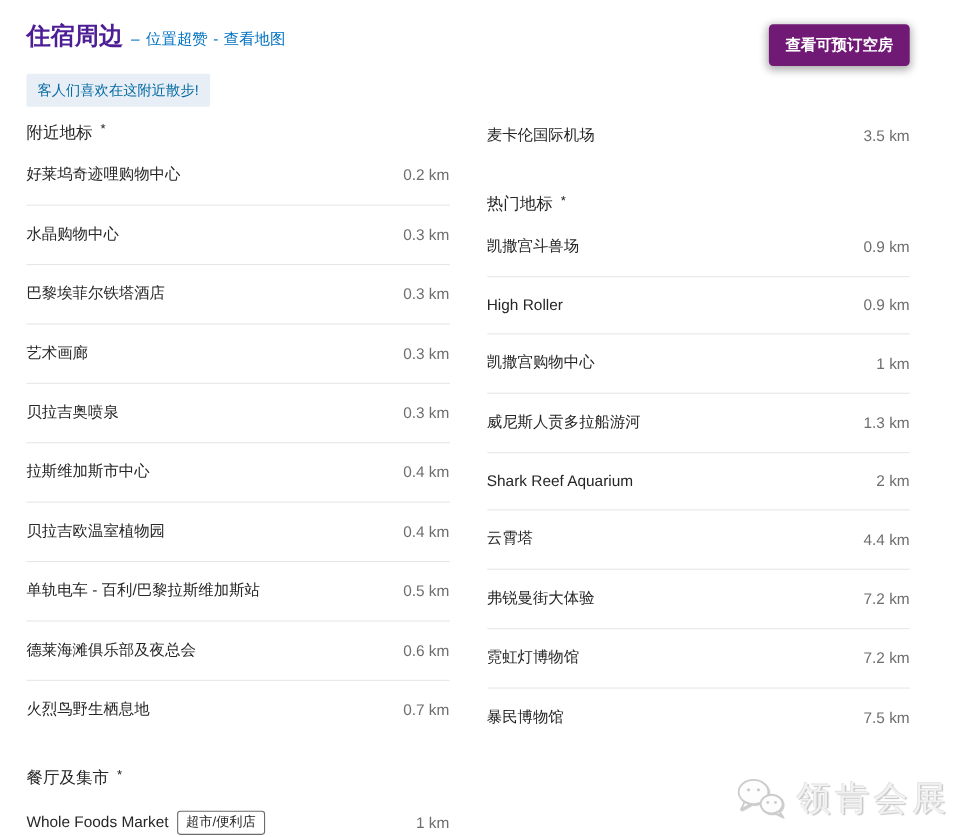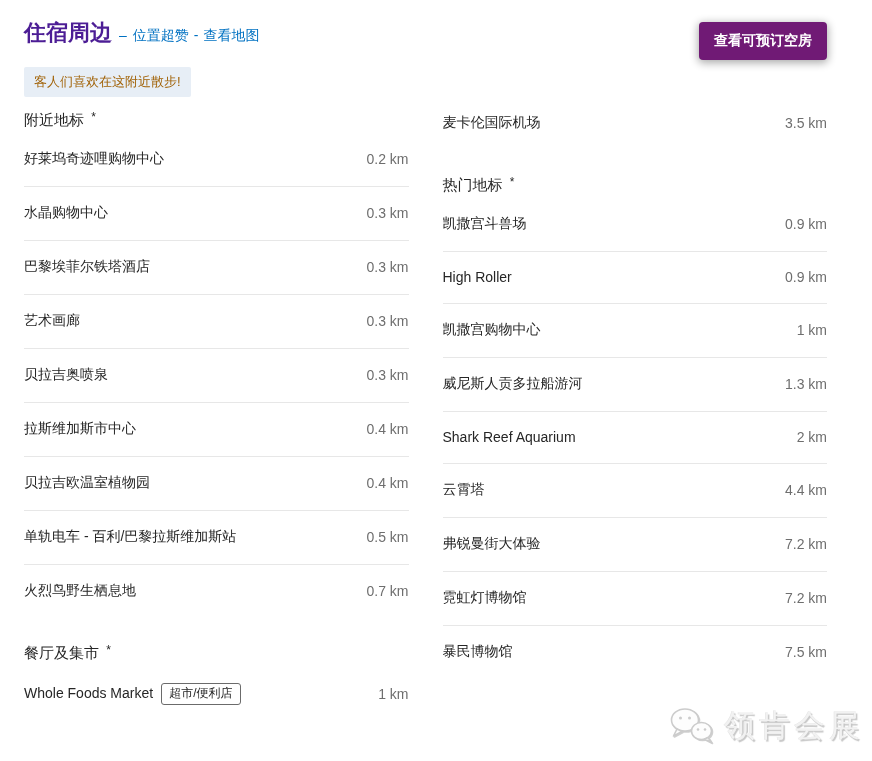--- a/index.html
+++ b/index.html
@@ -24,21 +24,21 @@
   .cta{
     background:#701a75;color:#ffffff;
     font-family:inherit;font-size:14px;font-weight:bold;
     padding:10px 15px;border:none;border-radius:4px;
     box-shadow:0 2px 8px 1px rgba(0,0,0,0.33);
     cursor:pointer;margin-top:2px;
   }
 
   
   .badge{
-    display:inline-block;background:#e7eef6;color:#a16207;
+    display:inline-block;background:#e7eef6;color:#0369a1;
     font-size:13px;padding:6px 10px;border-radius:2px;margin-top:7px;
   }
 
   
   .columns{display:flex;gap:34px;margin-top:0;}
   .col{flex:1;min-width:0;}
 
   .section-title{font-size:15px;color:#262626;padding:25px 0 3px;}
   .col > .section-title:first-child{padding-top:13px;}
   .section-title .star{font-size:12px;vertical-align:4px;margin-left:4px;}
@@ -111,20 +111,24 @@
             <span><span class="poi-name">拉斯维加斯市中心</span></span>
             <span class="poi-dist">0.4 km</span>
           </div>
           <div class="poi-row">
             <span><span class="poi-name">贝拉吉欧温室植物园</span></span>
             <span class="poi-dist">0.4 km</span>
           </div>
           <div class="poi-row">
             <span><span class="poi-name">单轨电车 - 百利/巴黎拉斯维加斯站</span></span>
             <span class="poi-dist">0.5 km</span>
+          </div>
+          <div class="poi-row">
+            <span><span class="poi-name">德莱海滩俱乐部及夜总会</span></span>
+            <span class="poi-dist">0.6 km</span>
           </div>
           <div class="poi-row">
             <span><span class="poi-name">火烈鸟野生栖息地</span></span>
             <span class="poi-dist">0.7 km</span>
           </div>
         </div>
         <div class="section-title">餐厅及集市<span class="star"> *</span></div>
         <div class="rows">
           <div class="poi-row">
             <span><span class="poi-name">Whole Foods Market</span><span class="chip">超市/便利店</span></span>

